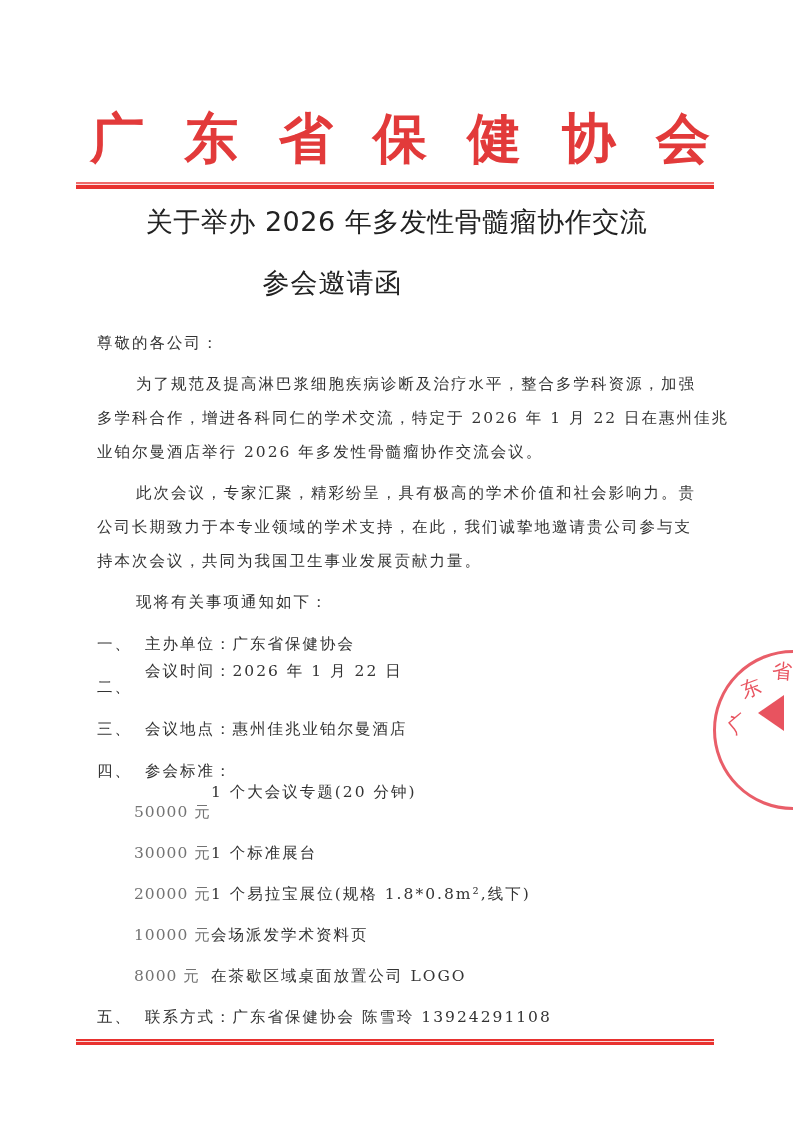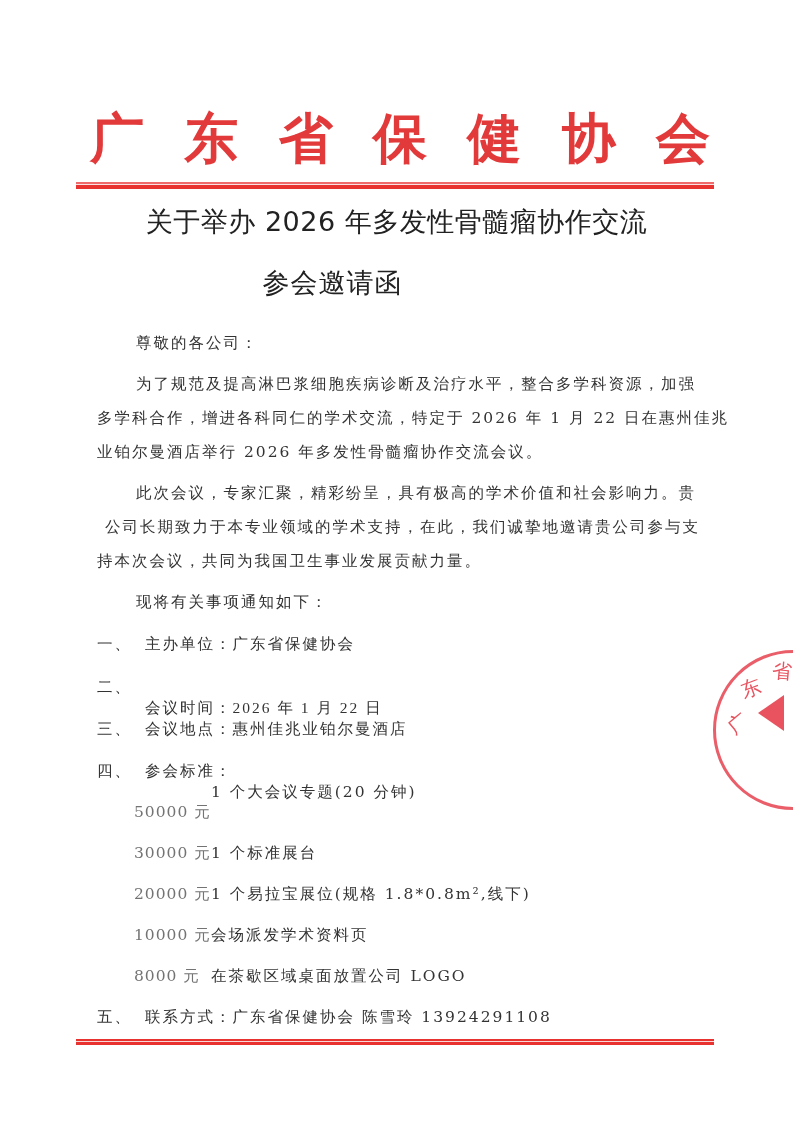--- a/index.html
+++ b/index.html
@@ -51,37 +51,37 @@
 
 <div class="rule rule-top">
   <div class="thin"></div>
     <div class="gap"></div>
     <div class="thick"></div>
 </div>
 
 <div class="title1">关于举办 2026 年多发性骨髓瘤协作交流</div>
 <div class="title2">参会邀请函</div>
 
-<div class="text para-line" style="top:333px;margin-left:39px;">尊敬的各公司：</div>
+<div class="text para-line" style="top:333px;">尊敬的各公司：</div>
 
 <div class="text indent" style="top:374px;">为了规范及提高淋巴浆细胞疾病诊断及治疗水平，整合多学科资源，加强</div>
 <div class="text para-line" style="top:408px;">多学科合作，增进各科同仁的学术交流，特定于 2026 年 1 月 22 日在惠州佳兆</div>
 <div class="text para-line" style="top:442px;">业铂尔曼酒店举行 2026 年多发性骨髓瘤协作交流会议。</div>
 
 <div class="text indent" style="top:483px;">此次会议，专家汇聚，精彩纷呈，具有极高的学术价值和社会影响力。贵</div>
-<div class="text para-line" style="top:517px;margin-left:8px;">公司长期致力于本专业领域的学术支持，在此，我们诚挚地邀请贵公司参与支</div>
+<div class="text para-line" style="top:517px;">公司长期致力于本专业领域的学术支持，在此，我们诚挚地邀请贵公司参与支</div>
 <div class="text para-line" style="top:551px;">持本次会议，共同为我国卫生事业发展贡献力量。</div>
 
 <div class="text indent" style="top:592px;">现将有关事项通知如下：</div>
 
 <div class="item-num" style="top:634px;">一、</div>
 <div class="item-body" style="top:634px;">主办单位：广东省保健协会</div>
 
 <div class="item-num" style="top:677px;">二、</div>
-<div class="item-body" style="top:698px;font-family:Liberation Serif, serif;">会议时间：2026 年 1 月 22 日</div>
+<div class="item-body" style="top:661px;">会议时间：2026 年 1 月 22 日</div>
 
 <div class="item-num" style="top:719px;">三、</div>
 <div class="item-body" style="top:719px;">会议地点：惠州佳兆业铂尔曼酒店</div>
 
 <div class="item-num" style="top:761px;">四、</div>
 <div class="item-body" style="top:761px;">参会标准：</div>
 
 <div class="fee-amt" style="top:802px;">50000 元</div>
 <div class="fee-desc" style="top:782px;">1 个大会议专题(20 分钟)</div>
 

